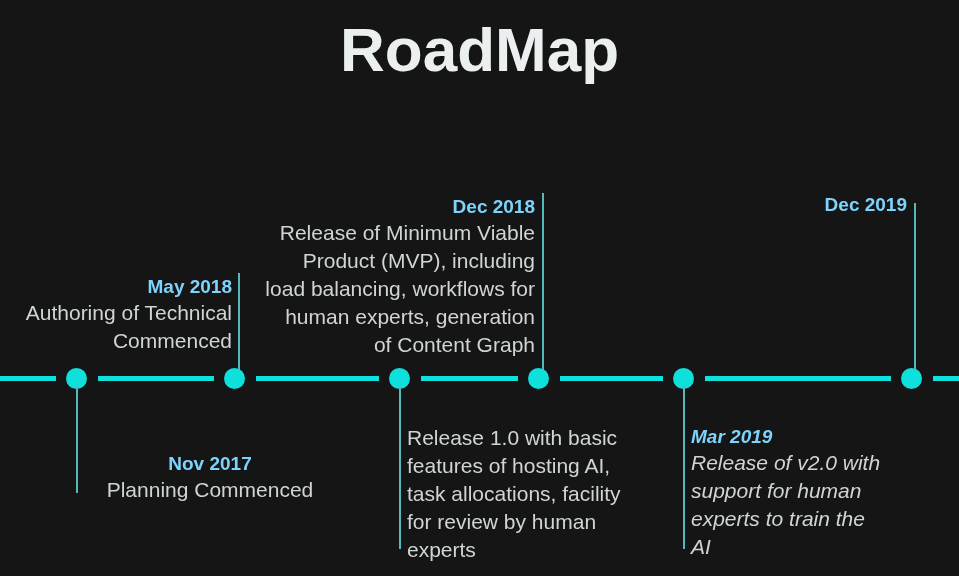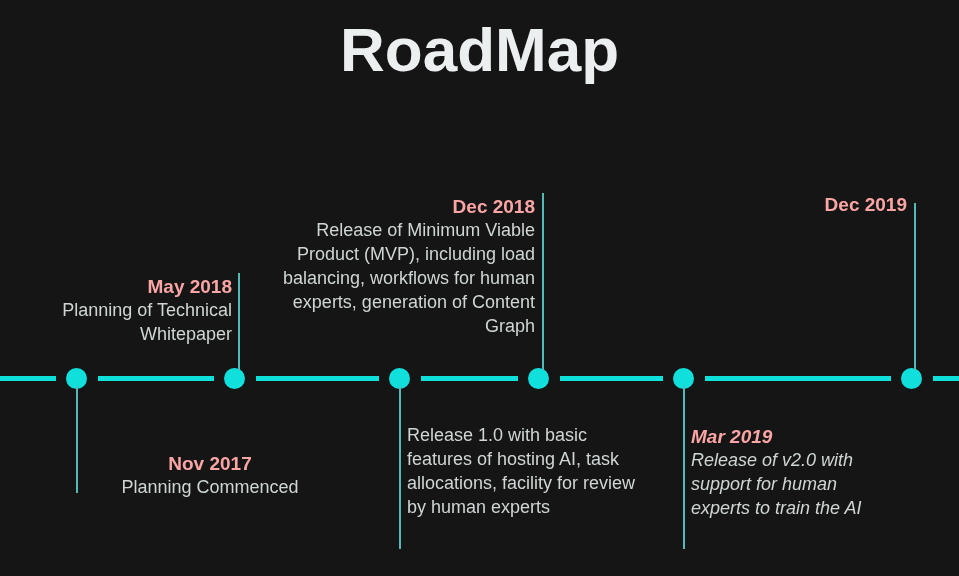--- a/index.html
+++ b/index.html
@@ -71,26 +71,26 @@
   }
 
   
   .milestone {
     position: absolute;
     color: #d7dcdc;
   }
   .milestone .date {
     font-size: 19px;
     font-weight: bold;
-    color: #fca5a5;
+    color: #7dd3fc;
     line-height: 1.32;
     white-space: nowrap;
   }
   .milestone .desc {
-    font-size: 18px;
+    font-size: 21px;
     font-weight: normal;
     color: #cfd5d5;
     line-height: 1.33;
   }
   .milestone.above {
     text-align: right;
   }
   .milestone.below {
     text-align: left;
   }
@@ -125,21 +125,21 @@
   <div class="stem" style="left:683px; top:386px; height:163px;"></div>
   <div class="stem" style="left:914px; top:203px; height:167px;"></div>
 
   <div class="milestone below" style="left:85px; top:451px; width:250px;text-align:center;">
     <div class="date">Nov 2017</div>
     <div class="desc">Planning Commenced</div>
   </div>
 
   <div class="milestone above" style="left:0px; top:274px; width:232px;">
     <div class="date">May 2018</div>
-    <div class="desc">Planning of Technical Whitepaper</div>
+    <div class="desc">Authoring of Technical Commenced</div>
   </div>
 
   <div class="milestone below" style="left:407px; top:424px; width:240px;">
     <div class="desc">Release 1.0 with basic features of hosting AI, task allocations, facility for review by human experts</div>
   </div>
 
   <div class="milestone above" style="left:265px; top:194px; width:270px;">
     <div class="date">Dec 2018</div>
     <div class="desc">Release of Minimum Viable Product (MVP), including load balancing, workflows for human experts, generation of Content Graph</div>
   </div>

